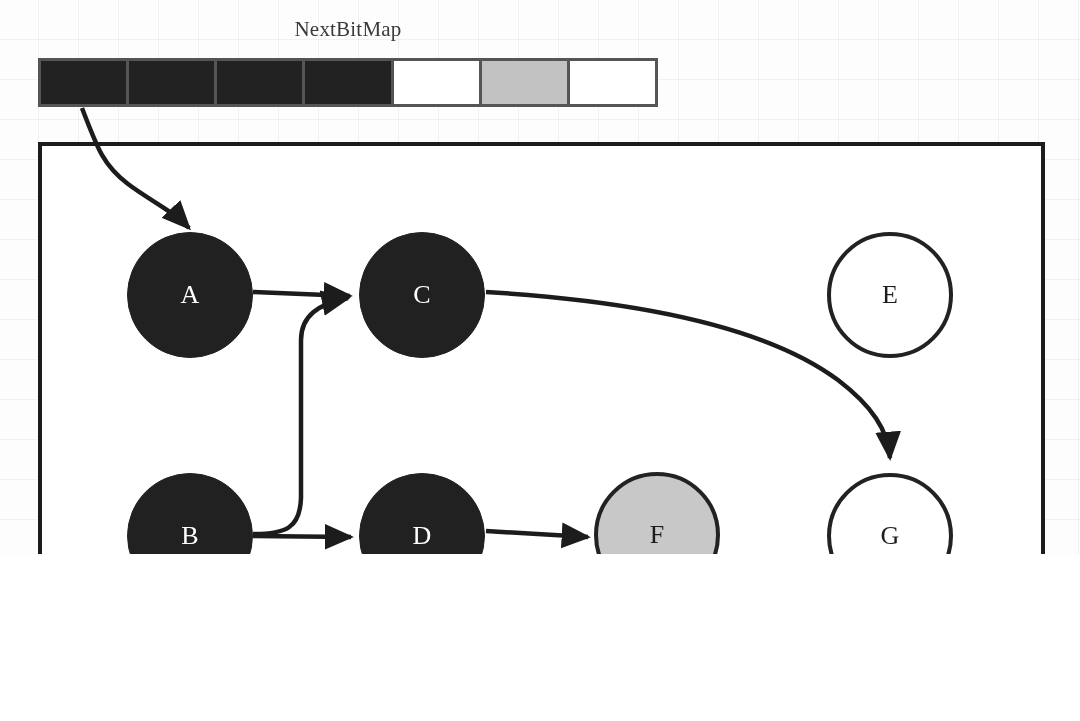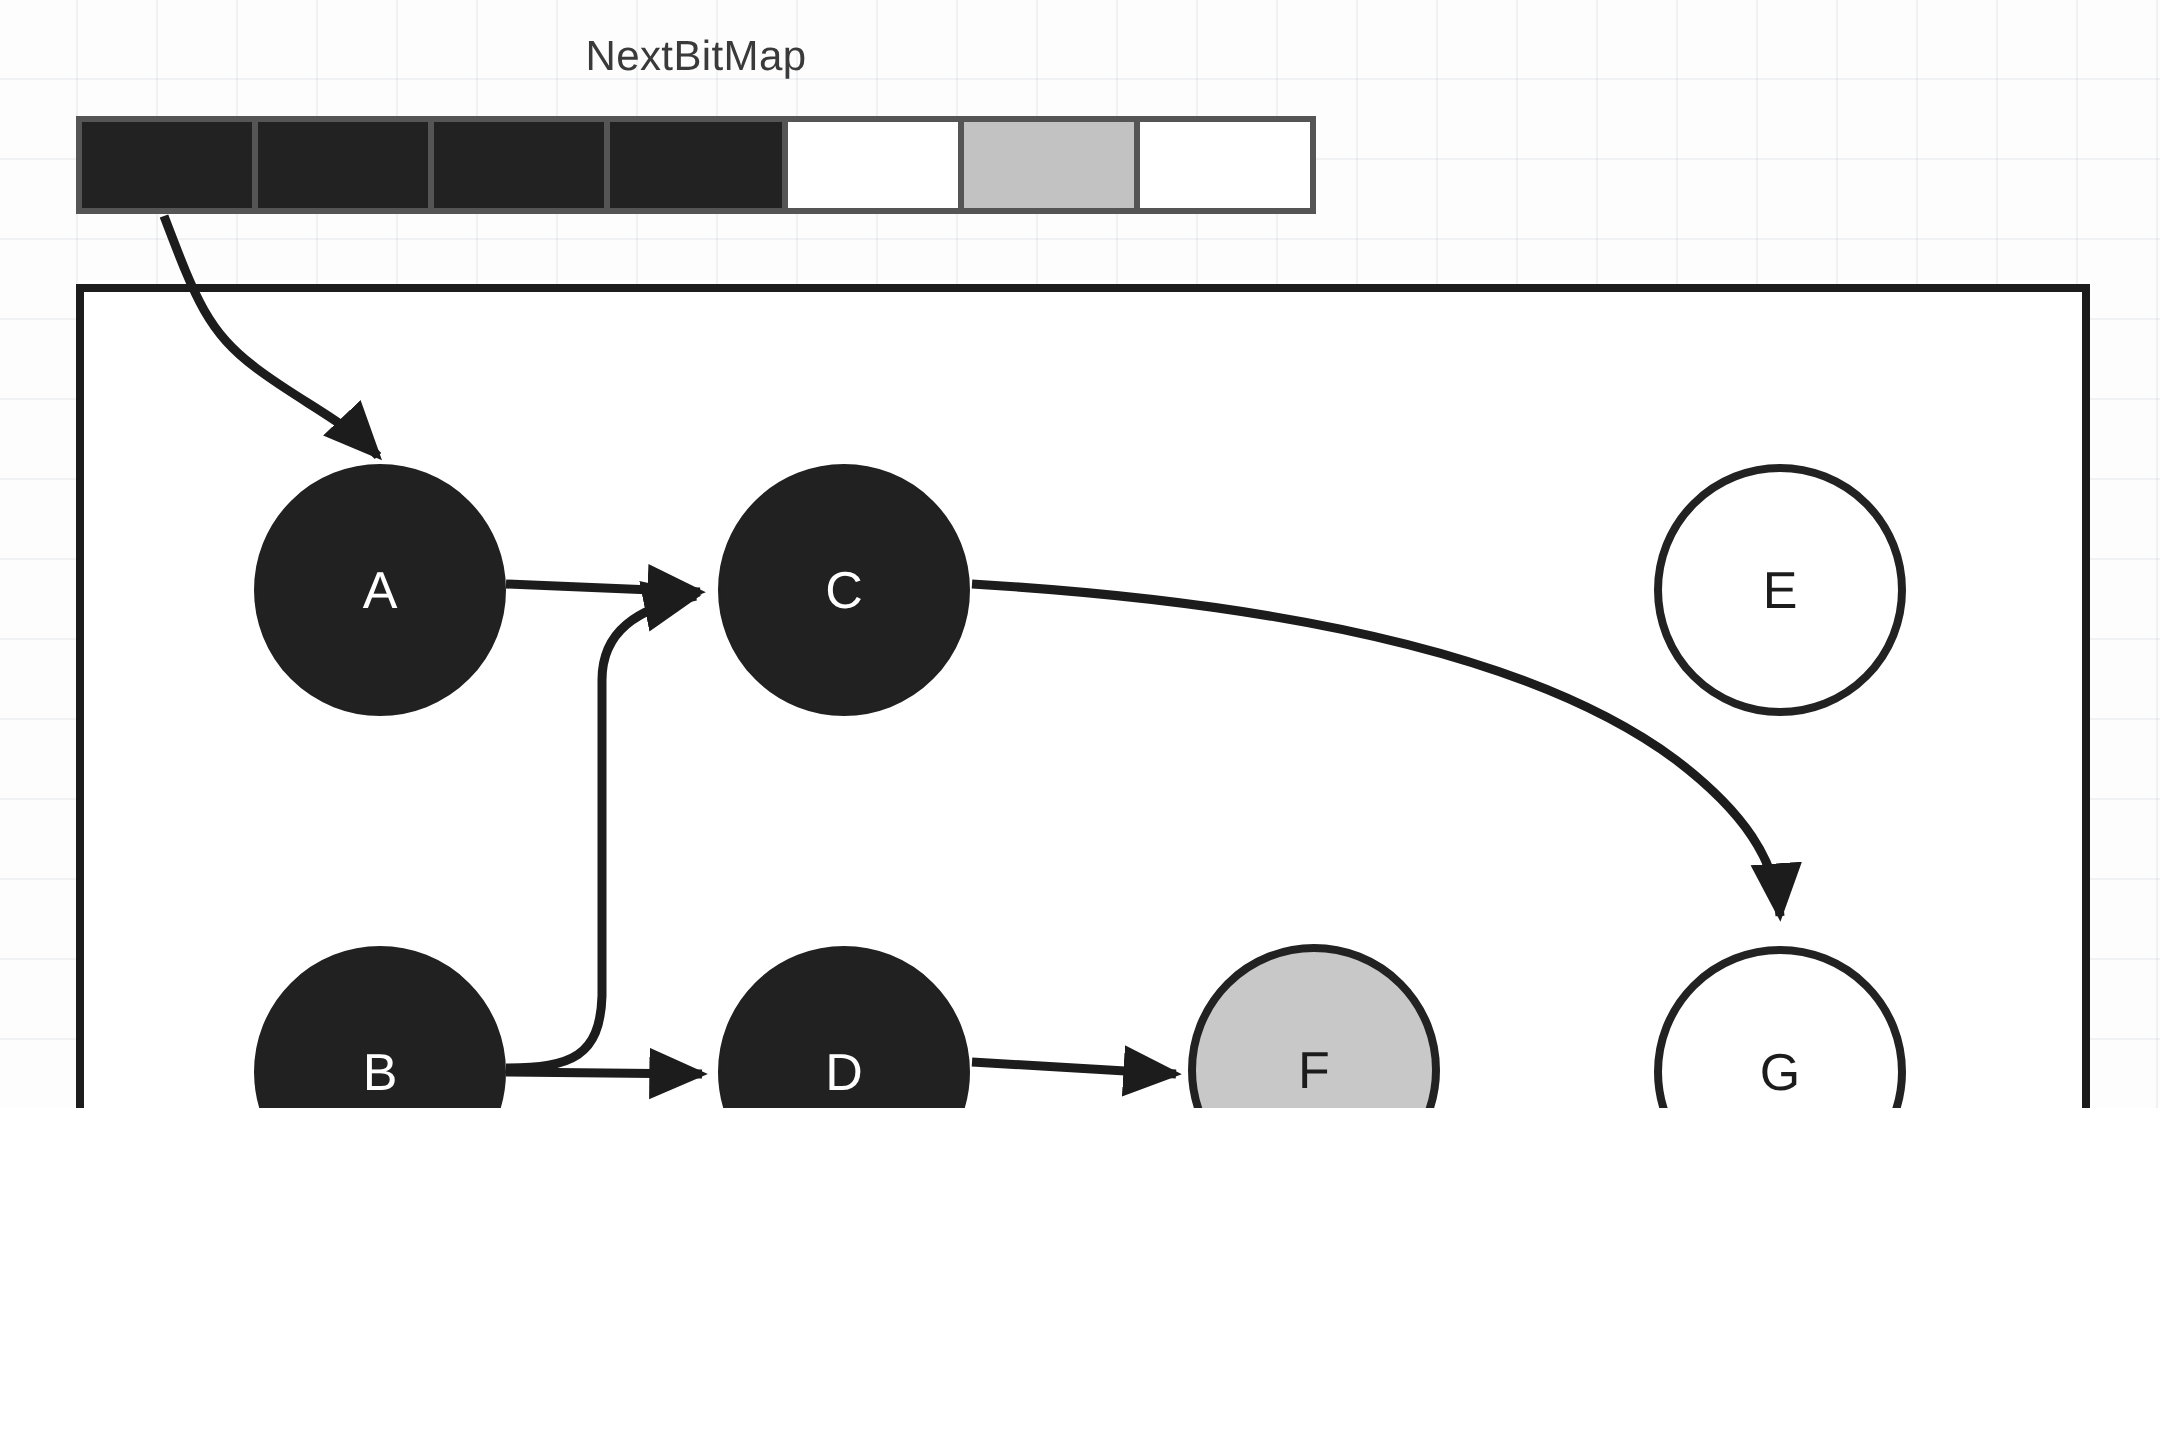--- a/index.html
+++ b/index.html
@@ -11,21 +11,21 @@
     position: relative;
     width: 1080px;
     height: 554px;
     overflow: hidden;
     background-color: #fdfdfd;
     background-image:
       linear-gradient(to right, rgba(155,165,180,0.13) 1px, transparent 1px),
       linear-gradient(to bottom, rgba(155,165,180,0.13) 1px, transparent 1px);
     background-size: 40px 40px;
     background-position: -2px -1px;
-    font-family: Liberation Sans, sans-serif;
+    font-family: Liberation Serif, serif;
   }
 
   
   #bitmap-title {
     position: absolute;
     left: 38px;
     top: 17px;
     width: 620px;
     text-align: center;
     font-size: 21px;

